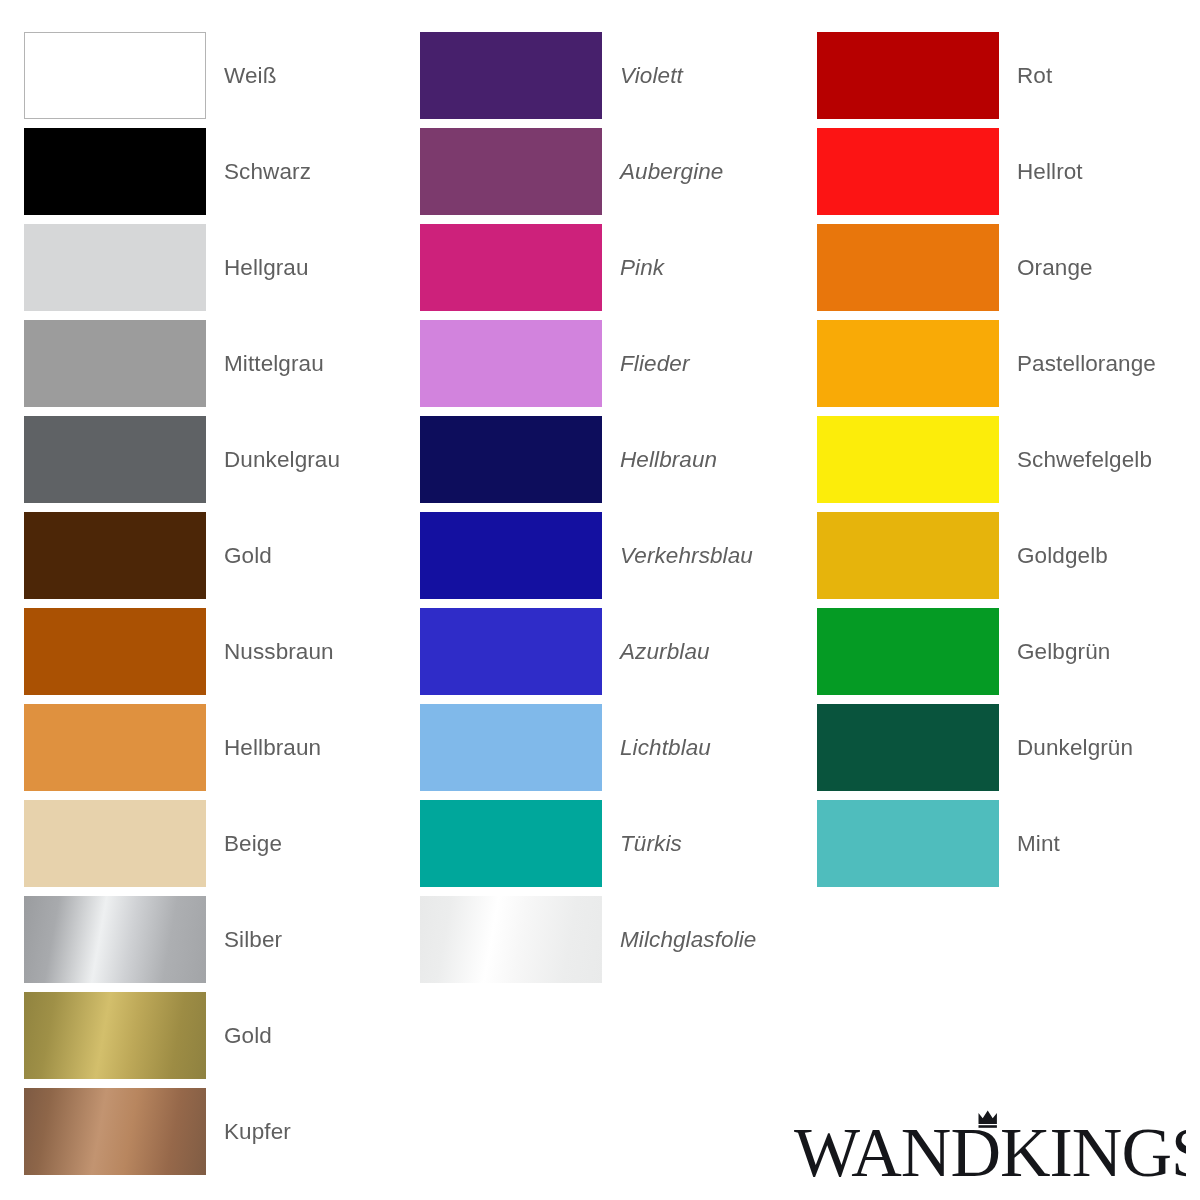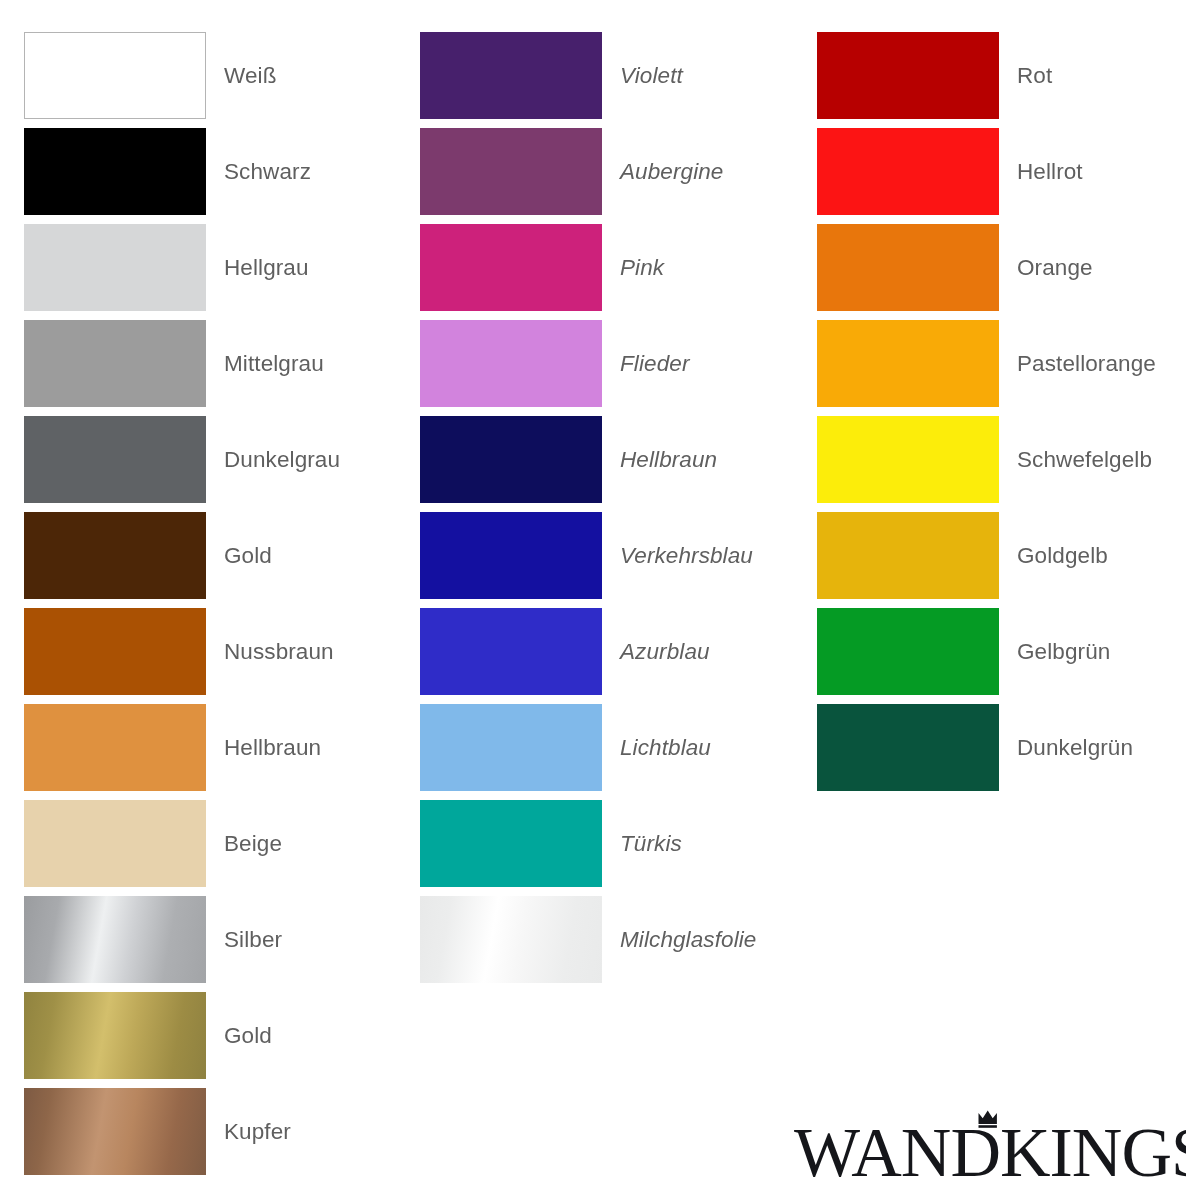--- a/index.html
+++ b/index.html
@@ -213,20 +213,24 @@
           <div class="swatch-label">Goldgelb</div>
         </div>
         <div class="swatch-row">
           <div class="swatch-chip" style="background: rgb(5, 155, 36);"></div>
           <div class="swatch-label">Gelbgrün</div>
         </div>
         <div class="swatch-row">
           <div class="swatch-chip" style="background: rgb(9, 84, 61);"></div>
           <div class="swatch-label">Dunkelgrün</div>
         </div>
+        <div class="swatch-row">
+          <div class="swatch-chip" style="background: rgb(79, 189, 189);"></div>
+          <div class="swatch-label">Mint</div>
+        </div>
       </div>
 
   </div>
 
   <div class="brand-logo">
     <svg viewBox="0 0 392 80" xmlns="http://www.w3.org/2000/svg" aria-hidden="true">
 
       <g transform="translate(184.5,4)">
         <path d="M0 14 L0 3 L4.2 8.2 L9.2 0.4 L14.2 8.2 L18.4 3 L18.4 14 Z" fill="#15161a"></path>
         <rect x="0" y="15.2" width="18.4" height="2.6" fill="#15161a"></rect>

